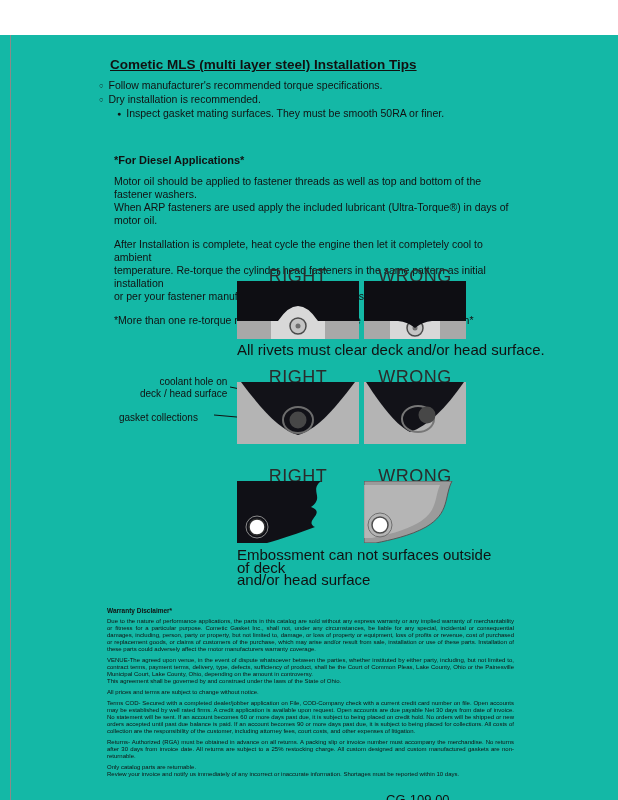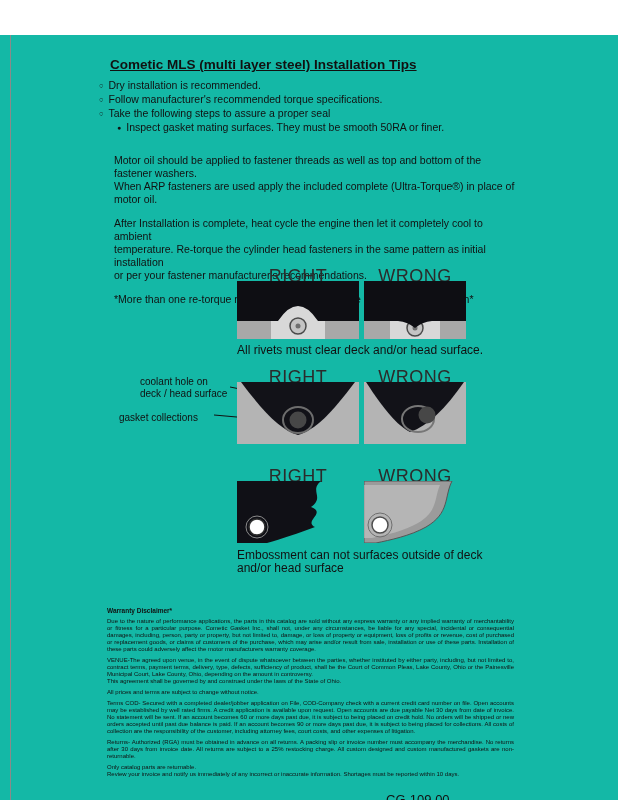--- a/index.html
+++ b/index.html
@@ -17,48 +17,48 @@
   .tips li.l2::before { content:"●"; font-size:7px; margin-right:5px; position:relative; top:-1px; }
 
   .diesel { position:absolute; left:114px; top:119px; width:404px; font-size:10.5px; line-height:13px; }
   .diesel h2 { font-size:11px; font-weight:bold; margin-bottom:8px; }
   .diesel p { white-space:pre-line; margin-bottom:11px; }
   .diesel .retorque-note { margin-top:3px; }
 
   .col-label { position:absolute; font-size:18px; color:#2b2b2b; text-align:center; letter-spacing:0.5px; }
   .panel { position:absolute; }
   .panel svg { display:block; width:100%; height:100%; }
-  .caption { position:absolute; font-size:12px; line-height:12.5px; white-space:pre-line; }
+  .caption { position:absolute; font-size:15px; line-height:12.5px; white-space:pre-line; }
   .anno { position:absolute; font-size:10px; line-height:11.5px; white-space:pre-line; color:#111; }
   .leader { position:absolute; }
 
   .warranty { position:absolute; left:107px; top:572px; width:407px; }
   .warranty h3 { font-size:6.5px; font-weight:bold; margin-bottom:4px; }
   .warranty p { font-size:6px; line-height:7px; margin-bottom:4px; white-space:pre-line; text-align:justify; }
 
   .footer-code { position:absolute; left:386px; top:757px; font-size:13px; color:#111; }
 </style>
 </head>
 <body>
 
 <div class="page">
   <div class="edge-line"></div>
 
   <h1 class="title">Cometic MLS (multi layer steel) Installation Tips</h1>
 
   <ul class="tips">
+    <li class="l1">Follow manufacturer's recommended torque specifications.</li>
     <li class="l1">Dry installation is recommended.</li>
-    <li class="l1">Follow manufacturer's recommended torque specifications.</li>
-    <li class="l1">Take the following steps to assure a proper seal</li>
     <li class="l2">Inspect gasket mating surfaces.  They must be smooth 50RA or finer.</li>
   </ul>
 
   <div class="diesel">
+    <h2>*For Diesel Applications*</h2>
     <p>Motor oil should be applied to fastener threads as well as top and bottom of the fastener washers.
-When ARP fasteners are used apply the included complete (Ultra-Torque®) in place of motor oil.</p>
+When ARP fasteners are used apply the included lubricant (Ultra-Torque®) in days of motor oil.</p>
     <p>After Installation is complete, heat cycle the engine then let it completely cool to ambient
 temperature. Re-torque the cylinder head fasteners in the same pattern as initial installation
 or per your fastener manufacturer's recommendations.</p>
     <p class="retorque-note">*More than one re-torque may be required to achieve proper fastener stretch*</p>
   </div>
 
   <div class="col-label" style="left:237px; top:231px; width:122px;">RIGHT</div>
   <div class="col-label" style="left:364px; top:231px; width:102px;">WRONG</div>
 
   <div class="panel" style="left:237px; top:246px; width:122px; height:58px;">
@@ -77,21 +77,21 @@
       <circle cx="51" cy="47" r="8" fill="#c4c4c4" stroke="#4a4a4a" stroke-width="1.5"></circle>
       <circle cx="51" cy="47" r="2.5" fill="#6f6f6f"></circle>
       <path d="M0,0 H102 V40 H68 Q58,41 51,47 Q44,41 34,40 H0 Z" fill="#0e0e13"></path>
     </svg>
   </div>
   <div class="caption" style="left:237px; top:309px;">All rivets must clear deck and/or head surface.</div>
 
   <div class="col-label" style="left:237px; top:332px; width:122px;">RIGHT</div>
   <div class="col-label" style="left:364px; top:332px; width:102px;">WRONG</div>
 
-  <div class="anno" style="left:140px; top:341px;">coolant hole on
+  <div class="anno" style="left:140px; top:341px;text-align:right;">coolant hole on
 deck / head surface</div>
   <div class="anno" style="left:119px; top:377px;">gasket collections</div>
   <svg class="leader" style="left:210px; top:346px;" width="78" height="46">
     <line x1="20" y1="6" x2="70" y2="16" stroke="#111" stroke-width="1"></line>
     <line x1="4" y1="34" x2="72" y2="40" stroke="#111" stroke-width="1"></line>
   </svg>
 
   <div class="panel" style="left:237px; top:347px; width:122px; height:62px;">
     <svg viewBox="0 0 122 62" preserveAspectRatio="none">
       <rect x="0" y="0" width="122" height="62" fill="#b4b4b4"></rect>

